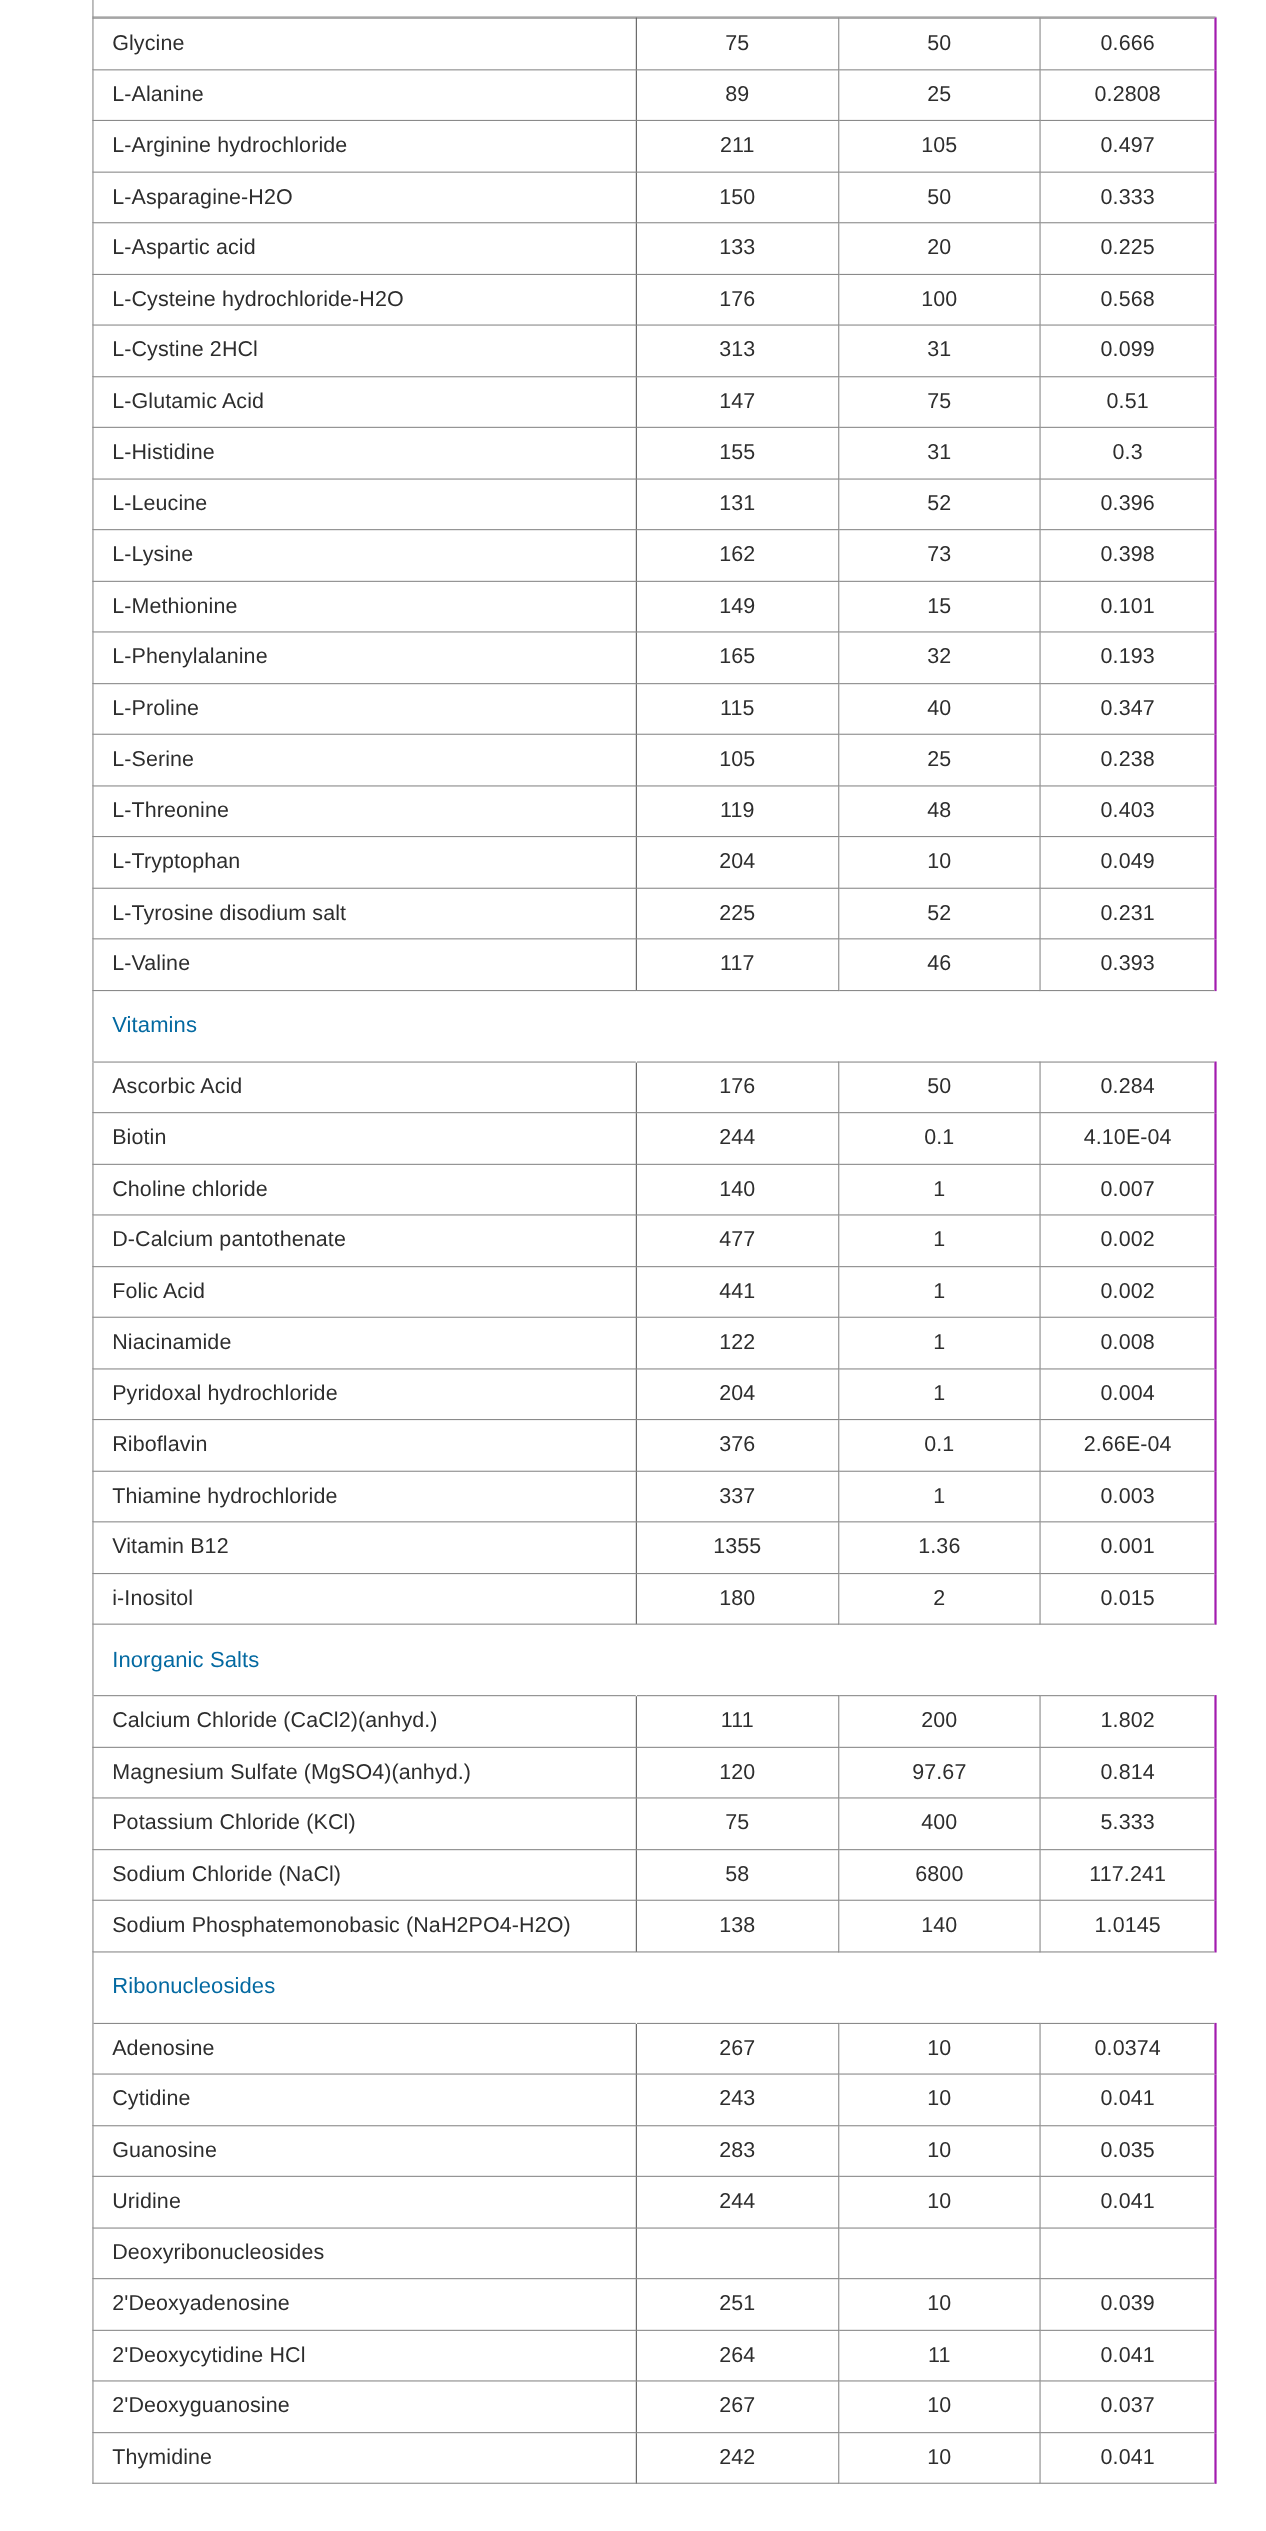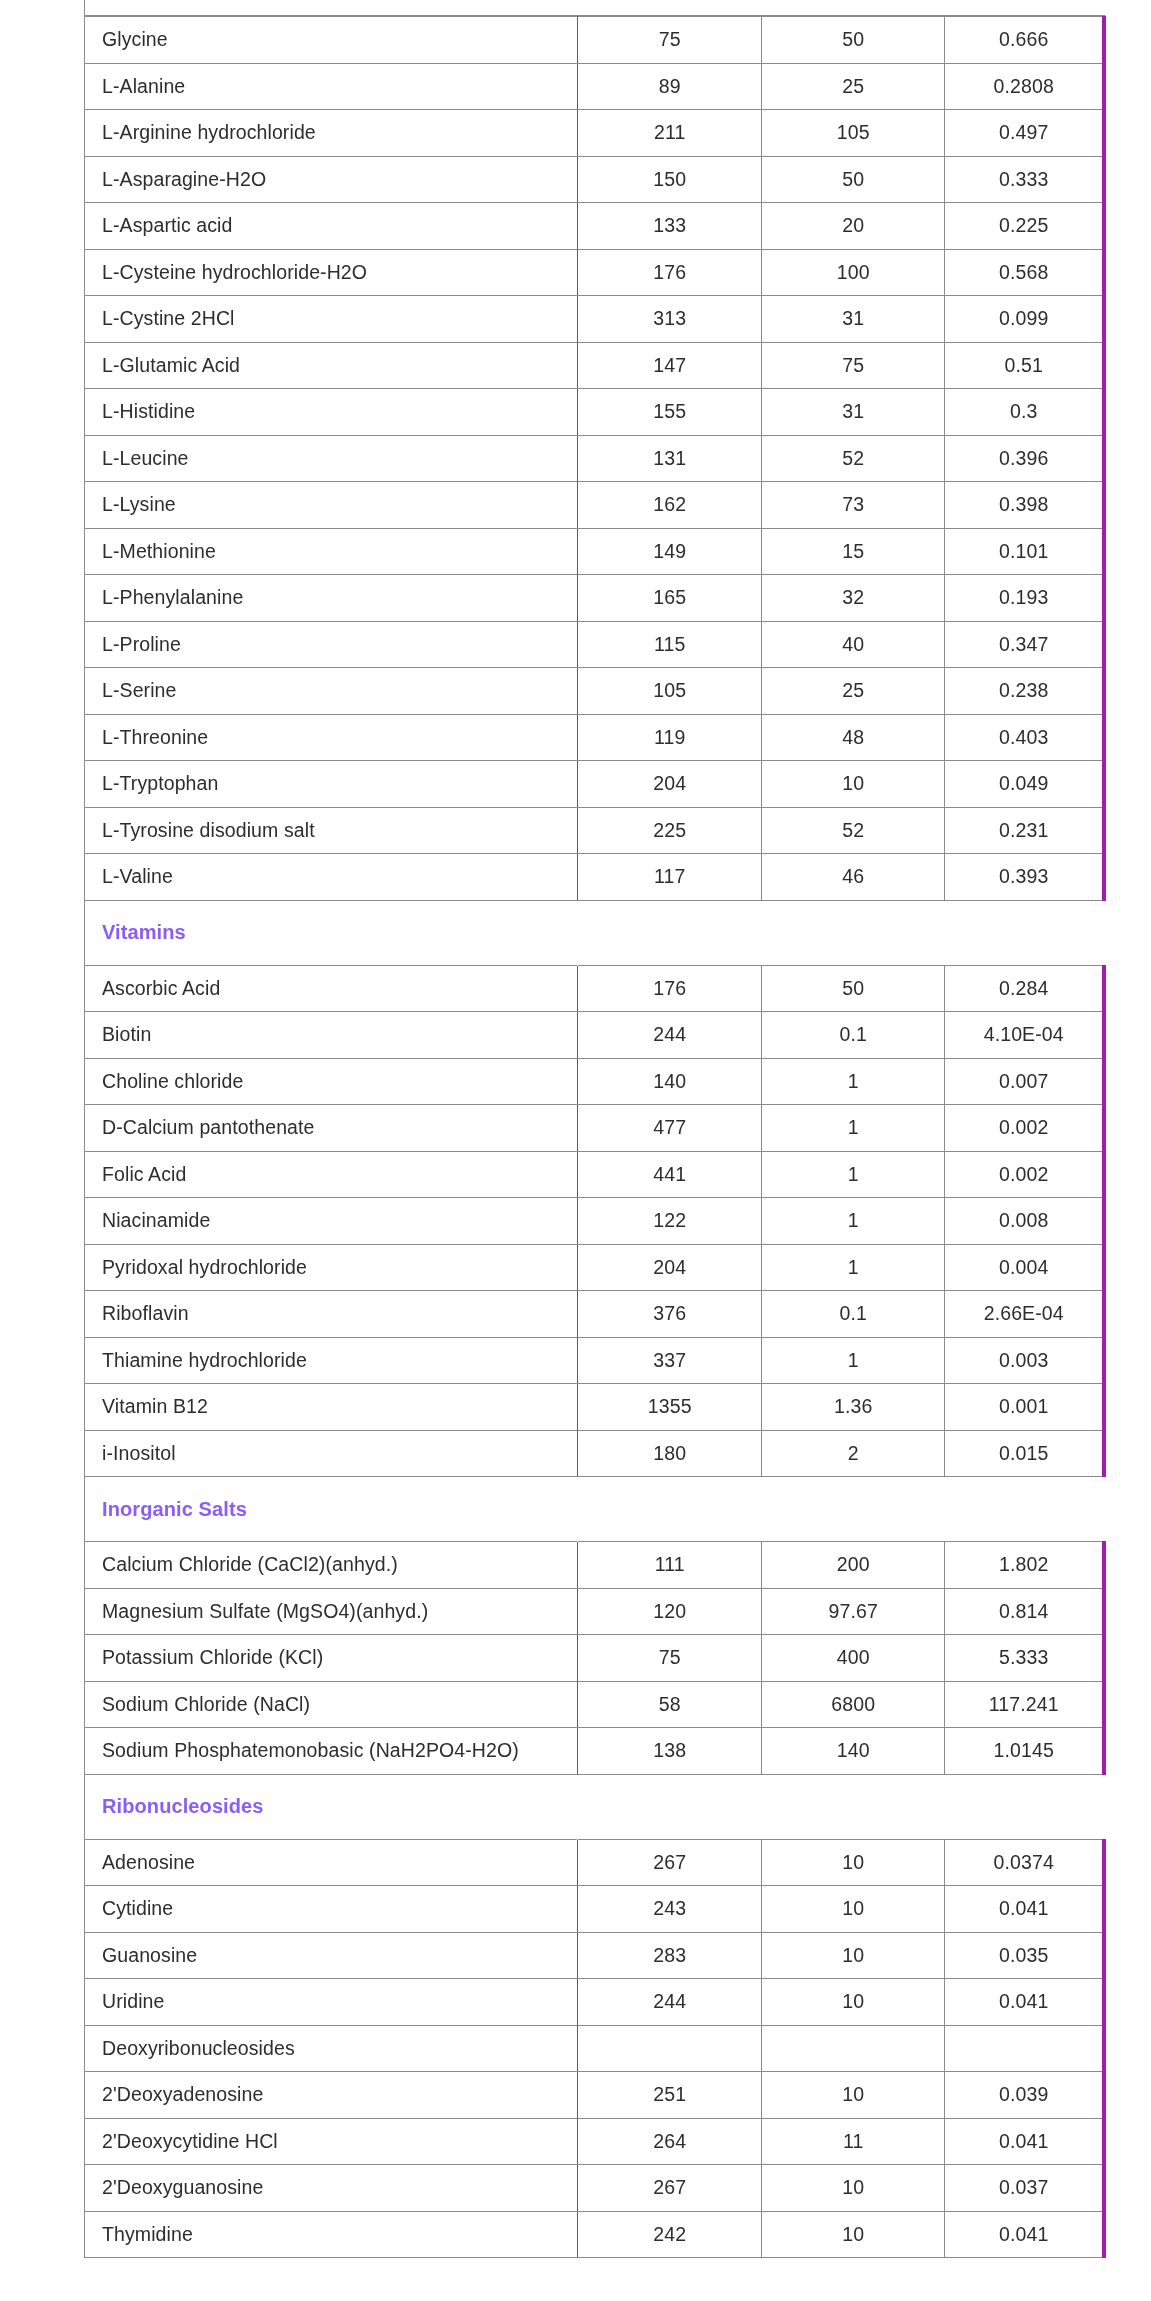--- a/index.html
+++ b/index.html
@@ -53,37 +53,37 @@
     text-align: left;
     padding-left: 17px;
     border-left: 1px solid #8a8a8a;
     border-right: 1px solid #5d5d5d;
   }
   table.formulation tr.data-row > td.cell-num {
     text-align: center;
     border-right: 1px solid #8a8a8a;
   }
   table.formulation tr.data-row > td.cell-num.last {
-    border-right: 4px solid #a21caf;
+    border-right: 2px solid #a21caf;
   }
 
   
   table.formulation tr.section-row > td {
     padding: 0;
     height: 64px;
     vertical-align: middle;
     border: none;
   }
   table.formulation tr.section-row > td.sect-label {
     border-left: 1px solid #8a8a8a;
     border-right: 1px solid #ffffff;
     padding-left: 17px;
     font-size: 20px;
-    font-weight: 700;
-    color: #8b5cf6;
+    font-weight: 400;
+    color: #0369a1;
     letter-spacing: 0.1px;
   }
   table.formulation tr.section-row > td.sect-blank {
     border: none;
   }
 
   
   .stub {
     height: 16px;
     border-left: 1px solid #8a8a8a;

